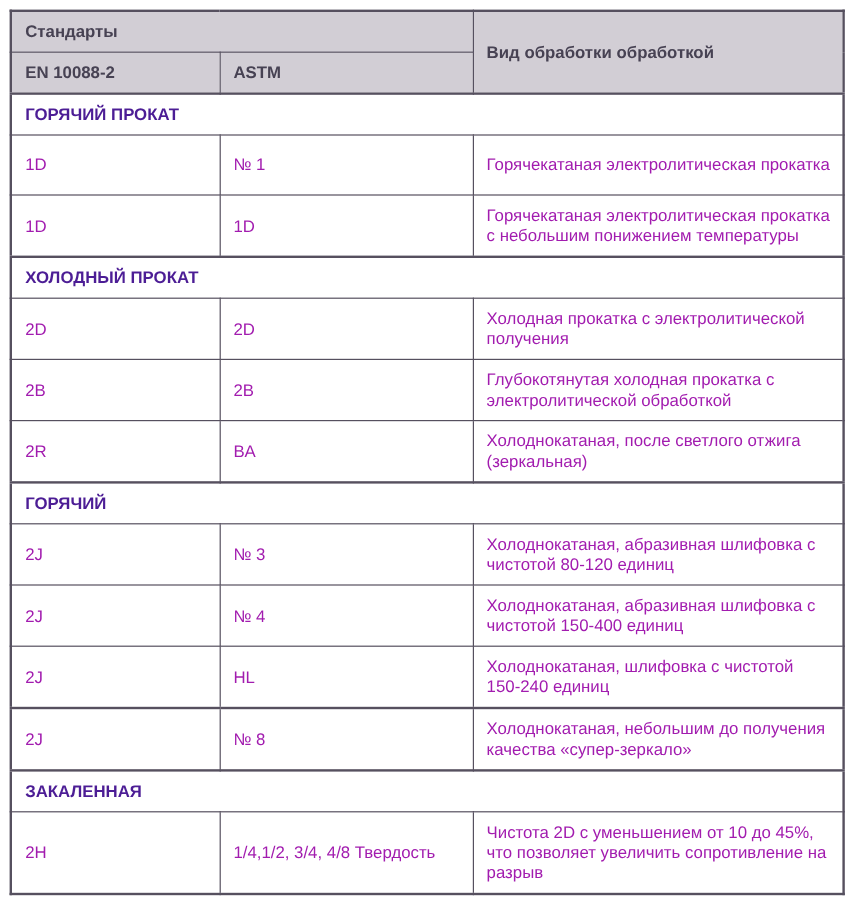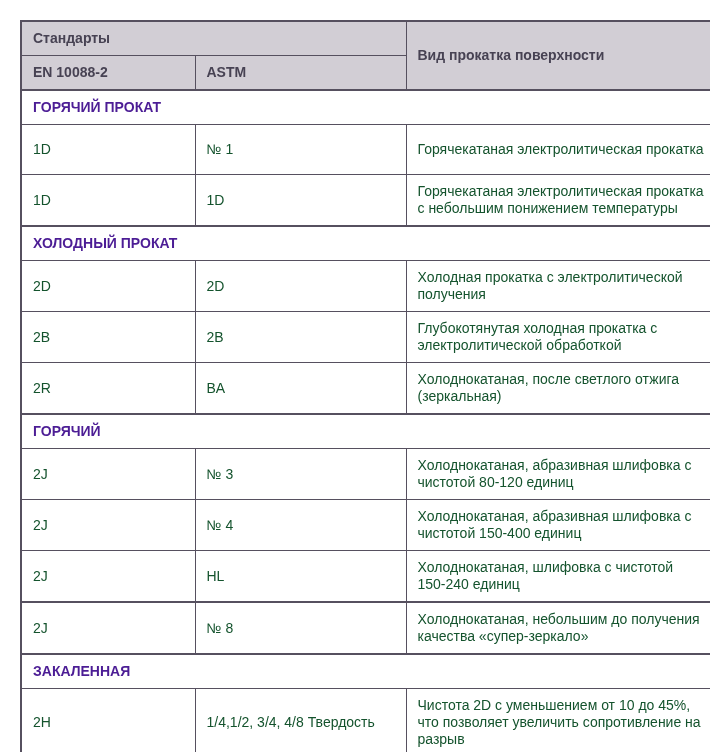--- a/index.html
+++ b/index.html
@@ -6,21 +6,21 @@
     margin: 0;
     padding: 0;
     background: #ffffff;
     font-family: "Liberation Sans", sans-serif;
   }
   .page {
     width: 710px;
     height: 752px;
     background: #ffffff;
     box-sizing: border-box;
-    padding: 20px;
+    padding: 8px;
   }
   table.spec-table {
     border-collapse: collapse;
     width: 694px;
     table-layout: fixed;
   }
   table.spec-table th,
   table.spec-table td {
     border: 1px solid #56505f;
     box-sizing: border-box;
@@ -35,21 +35,21 @@
   table.spec-table {
     border: 2px solid #56505f;
   }
   table.spec-table th {
     background: #d2ced5;
     color: #474253;
     font-weight: bold;
     height: 33px;
   }
   table.spec-table td {
-    color: #14532d;
+    color: #a21caf;
     height: 50px;
   }
   tr.section-row td {
     color: #4c1d95;
     font-weight: bold;
     height: 30px;
     border-top-width: 2px;
   }
   tr.thick-top td {
     border-top-width: 2px;
@@ -65,21 +65,21 @@
 <div class="page">
   <table class="spec-table">
     <colgroup>
       <col style="width:174px">
       <col style="width:211px">
       <col style="width:309px">
     </colgroup>
     <thead>
       <tr>
         <th colspan="2">Стандарты</th>
-        <th rowspan="2">Вид прокатка поверхности</th>
+        <th rowspan="2">Вид обработки обработкой</th>
       </tr>
       <tr class="subhead">
         <th>EN 10088-2</th>
         <th>ASTM</th>
       </tr>
     </thead>
     <tbody>
         <tr class="section-row">
           <td colspan="3">ГОРЯЧИЙ ПРОКАТ</td>
         </tr>

